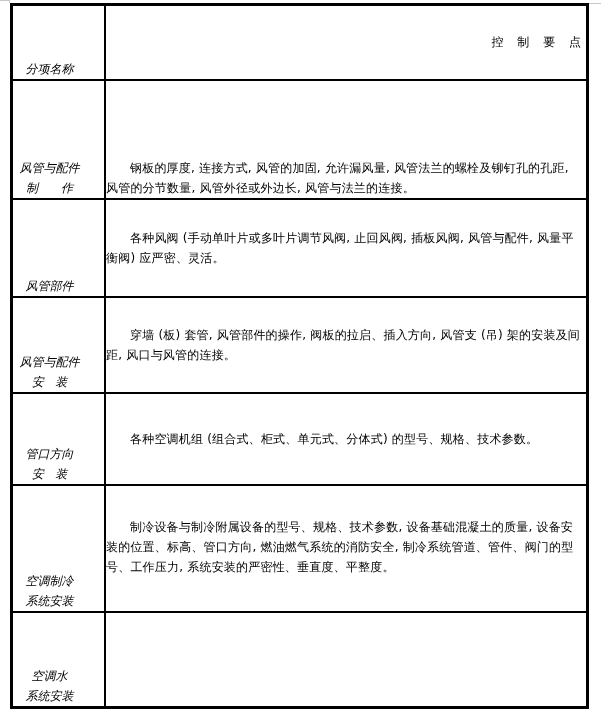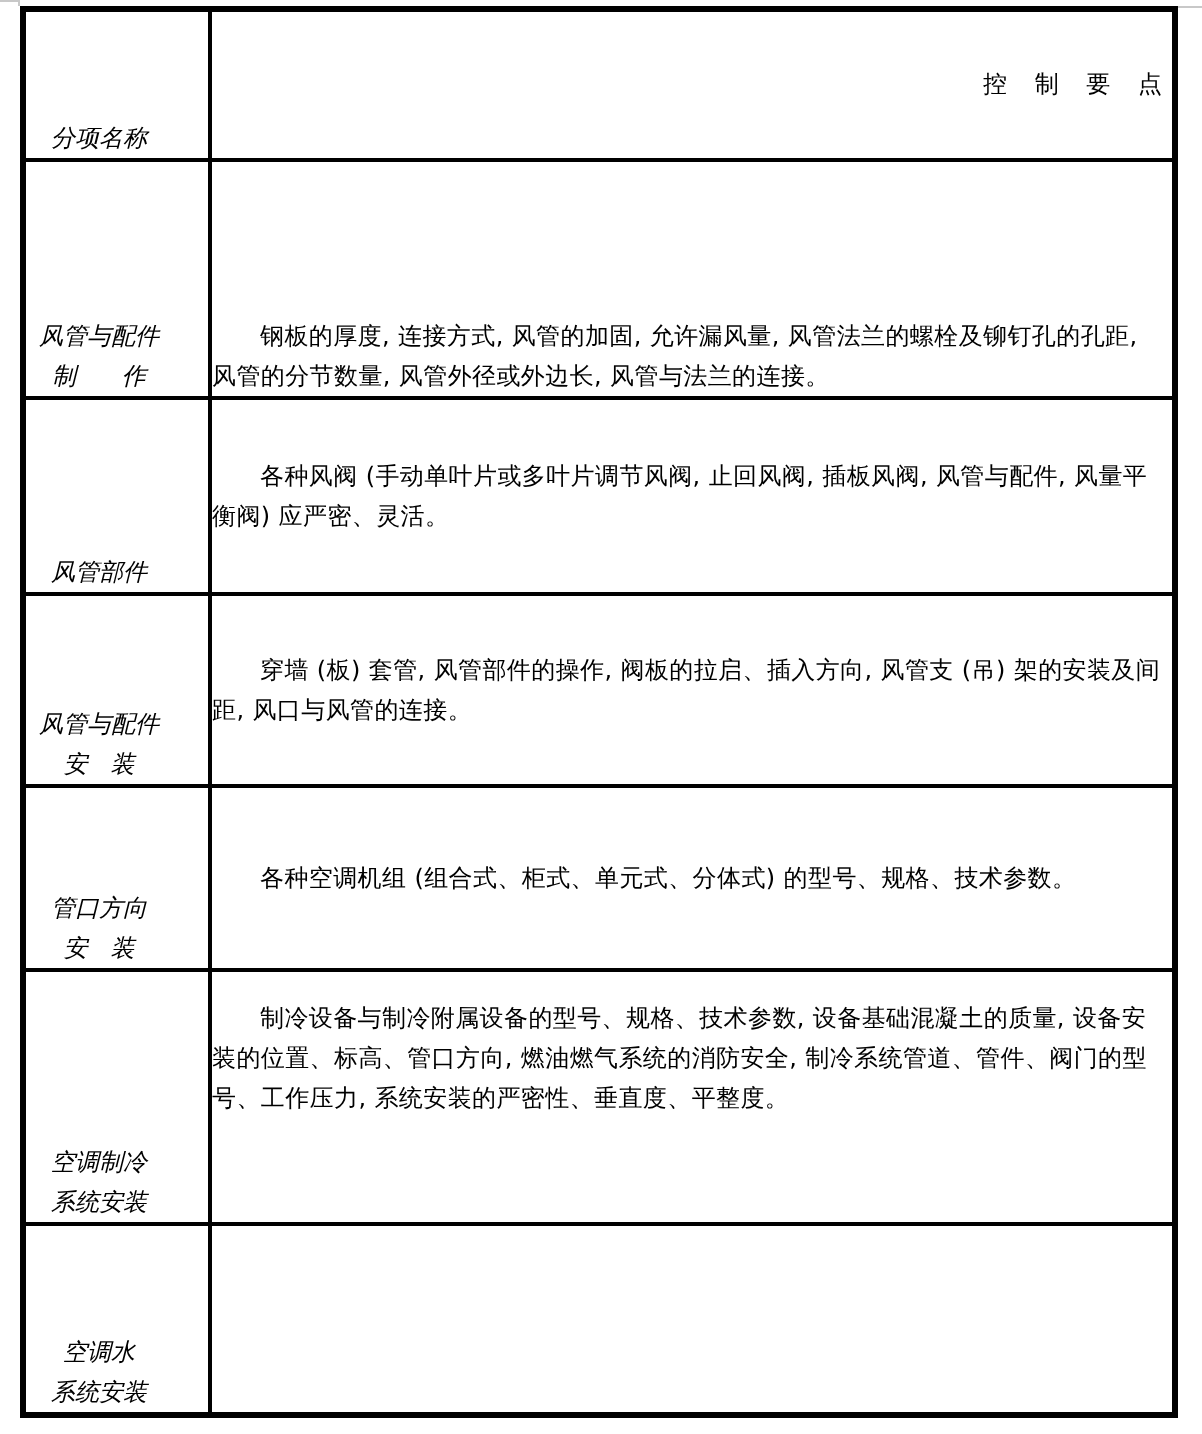--- a/index.html
+++ b/index.html
@@ -83,21 +83,21 @@
       <p>各种空调机组 (组合式、柜式、单元式、分体式) 的型号、规格、技术参数。</p>
     </div>
   </div>
   <div class="row-line" style="top:478px;"></div>
 
   <div class="row" style="top:480px;height:125px;">
     <div class="cell-name">
       <span>空调制冷</span>
       <span>系统安装</span>
     </div>
-    <div class="cell-content" style="align-items:flex-start;padding-top:13px;box-sizing:border-box;">
+    <div class="cell-content" style="align-items:flex-start;padding-top:31px;box-sizing:border-box;">
       <p>制冷设备与制冷附属设备的型号、规格、技术参数, 设备基础混凝土的质量, 设备安装的位置、标高、管口方向, 燃油燃气系统的消防安全, 制冷系统管道、管件、阀门的型号、工作压力, 系统安装的严密性、垂直度、平整度。</p>
     </div>
   </div>
   <div class="row-line" style="top:605px;"></div>
 
   <div class="row" style="top:607px;height:93px;">
     <div class="cell-name" style="padding-top:20px;box-sizing:border-box;">
       <span>空调水</span>
       <span>系统安装</span>
     </div>

